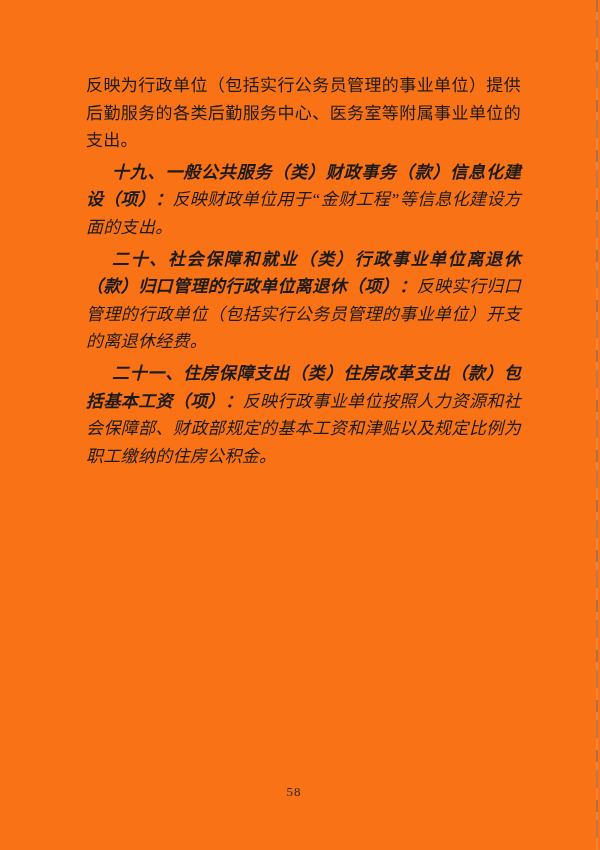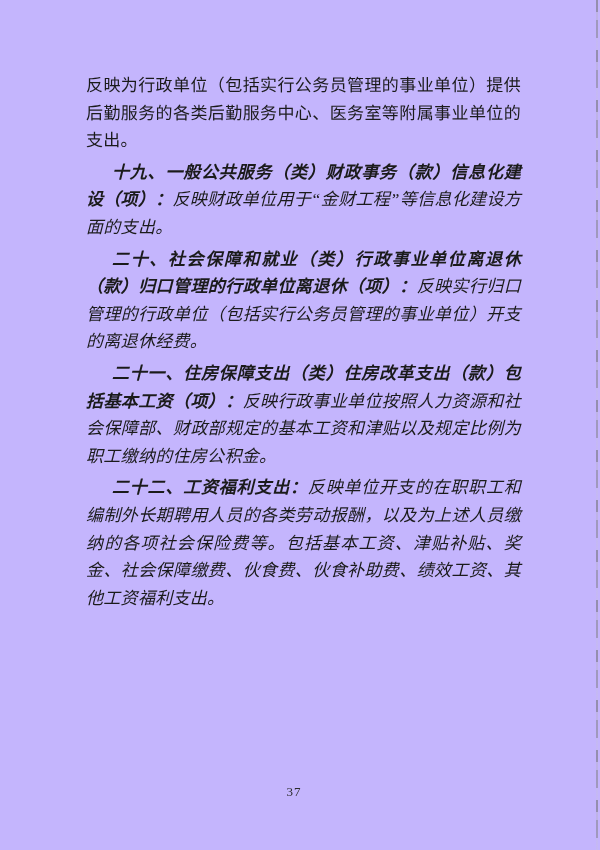--- a/index.html
+++ b/index.html
@@ -6,21 +6,21 @@
     margin: 0;
     padding: 0;
     width: 600px;
     height: 850px;
     background: #e8e8e8;
   }
   .page {
     position: relative;
     width: 600px;
     height: 850px;
-    background: #c4b5fd;
+    background: #f97316;
     overflow: hidden;
     font-family: "Liberation Serif", "DejaVu Serif", serif;
   }
   
   .scan-edge {
     position: absolute;
     top: 0;
     right: 2px;
     width: 2px;
     height: 850px;
@@ -79,20 +79,19 @@
   <div class="text-block">
 
     <p class="para continuation"><span class="body">反映为行政单位（包括实行公务员管理的事业单位）提供后勤服务的各类后勤服务中心、医务室等附属事业单位的支出。</span></p>
 
     <p class="para"><span class="lead">十九、一般公共服务（类）财政事务（款）信息化建设（项）：</span><span class="body">反映财政单位用于“金财工程”等信息化建设方面的支出。</span></p>
 
     <p class="para"><span class="lead">二十、社会保障和就业（类）行政事业单位离退休（款）归口管理的行政单位离退休（项）：</span><span class="body">反映实行归口管理的行政单位（包括实行公务员管理的事业单位）开支的离退休经费。</span></p>
 
     <p class="para"><span class="lead">二十一、住房保障支出（类）住房改革支出（款）包括基本工资（项）：</span><span class="body">反映行政事业单位按照人力资源和社会保障部、财政部规定的基本工资和津贴以及规定比例为职工缴纳的住房公积金。</span></p>
 
-    <p class="para"><span class="lead">二十二、工资福利支出：</span><span class="body">反映单位开支的在职职工和编制外长期聘用人员的各类劳动报酬，以及为上述人员缴纳的各项社会保险费等。包括基本工资、津贴补贴、奖金、社会保障缴费、伙食费、伙食补助费、绩效工资、其他工资福利支出。</span></p>
 
 
   </div>
 
-  <div class="page-footer">37</div>
+  <div class="page-footer">58</div>
 
 </div>
 
 </body></html>

